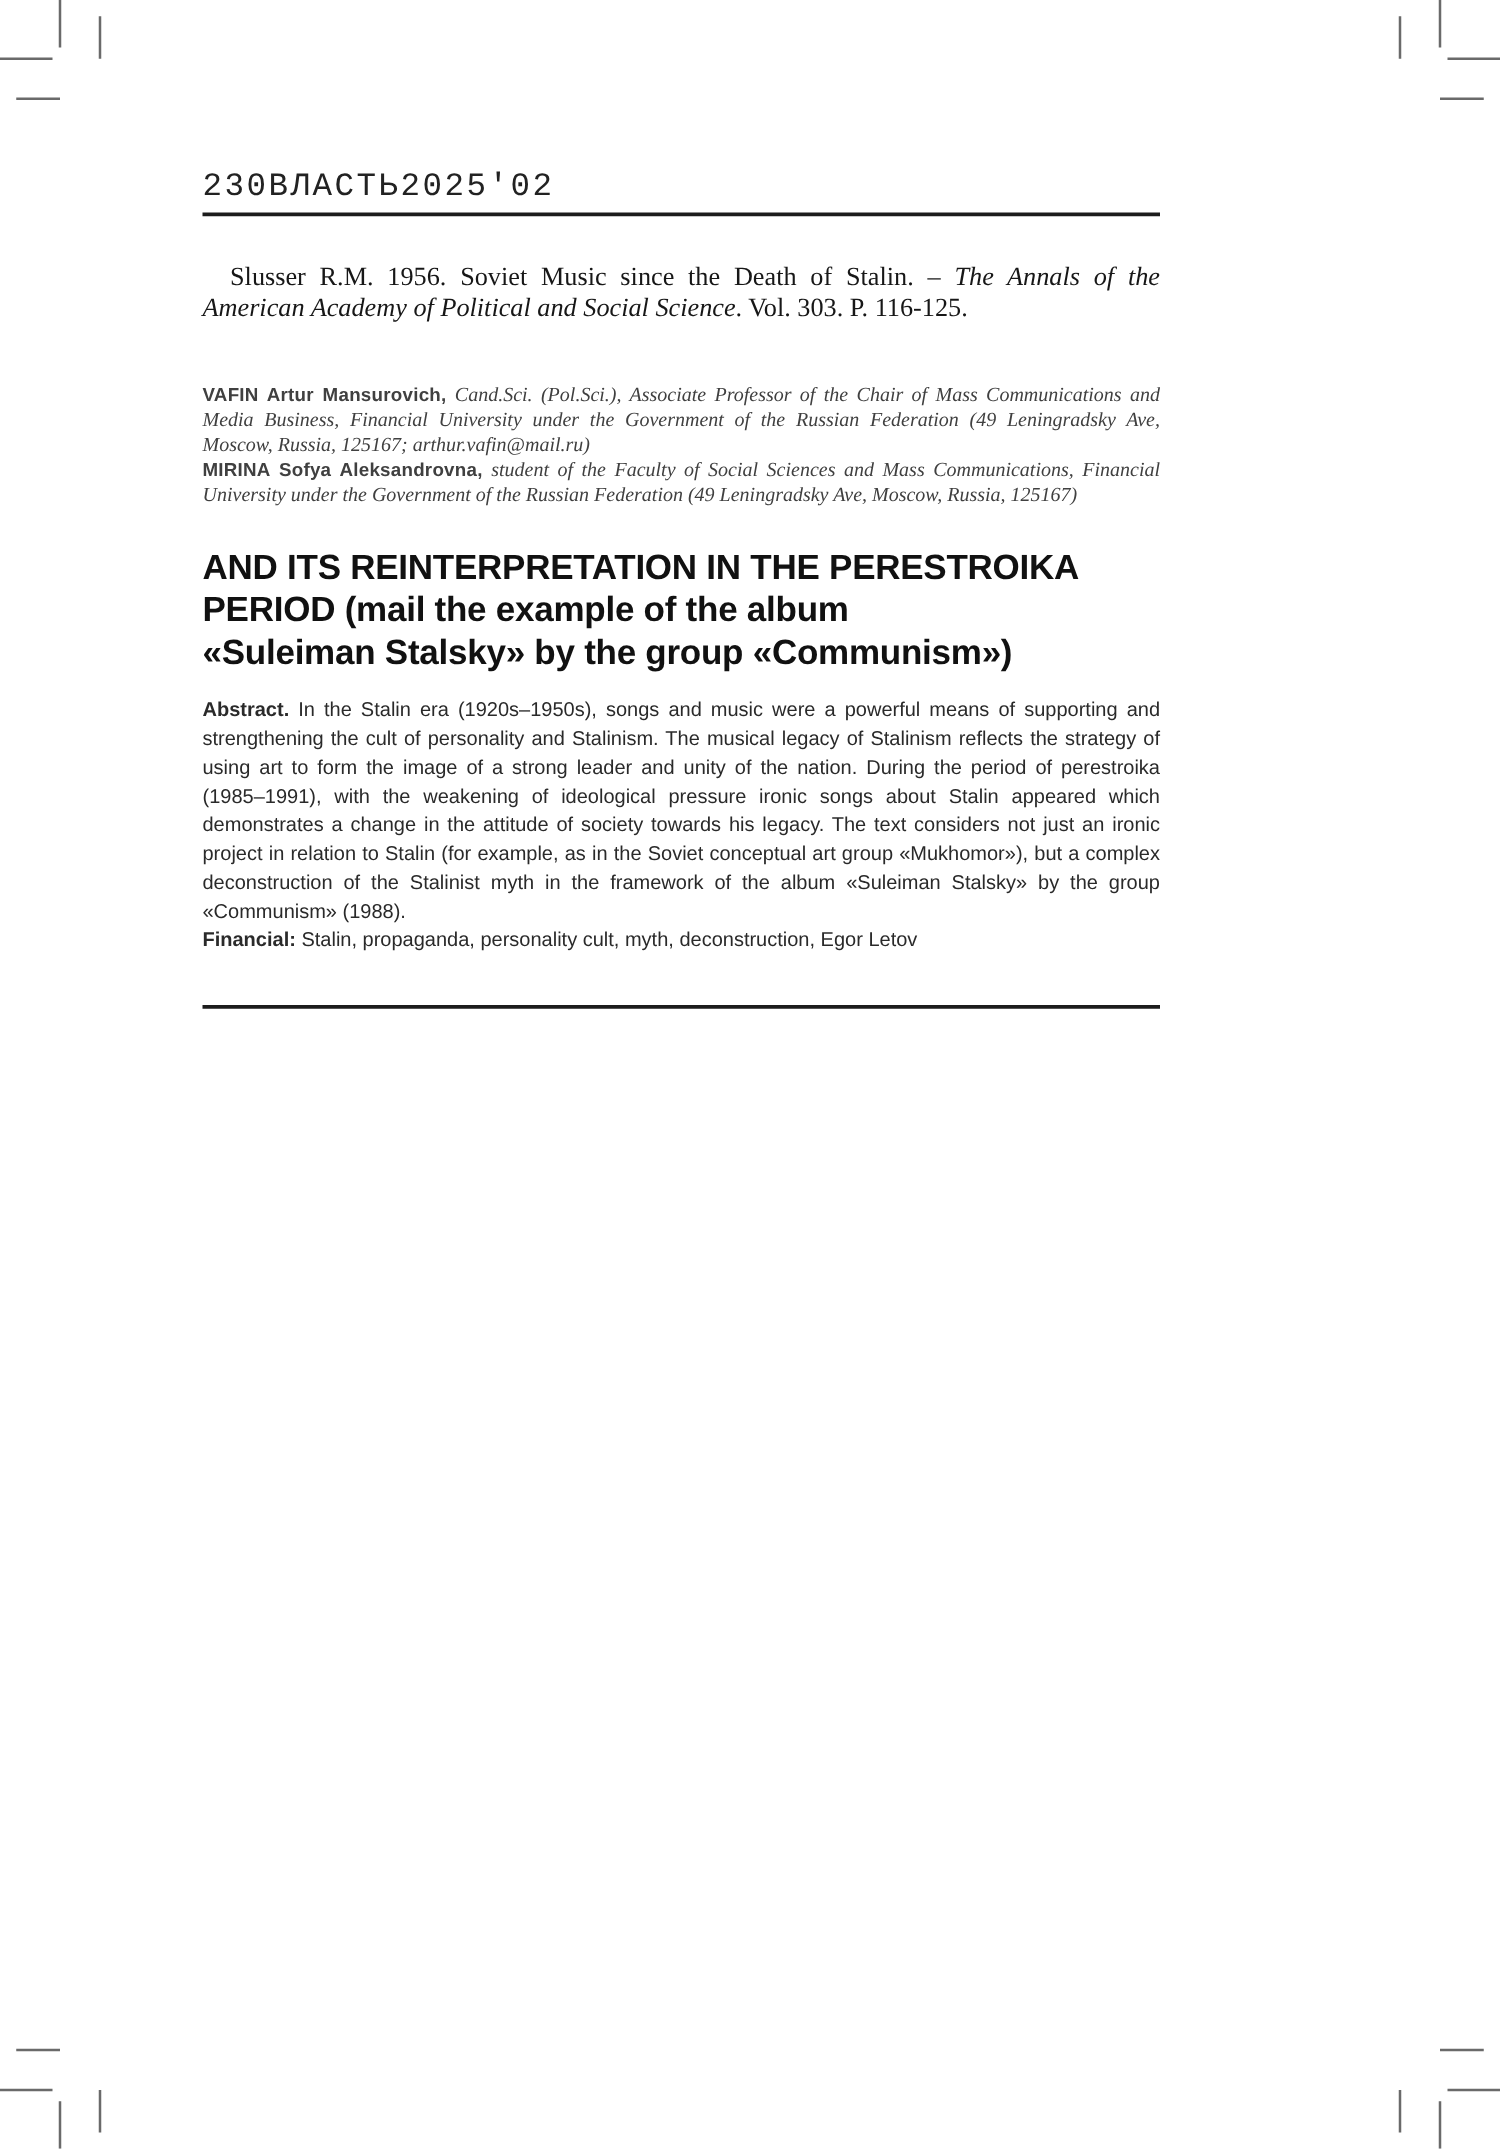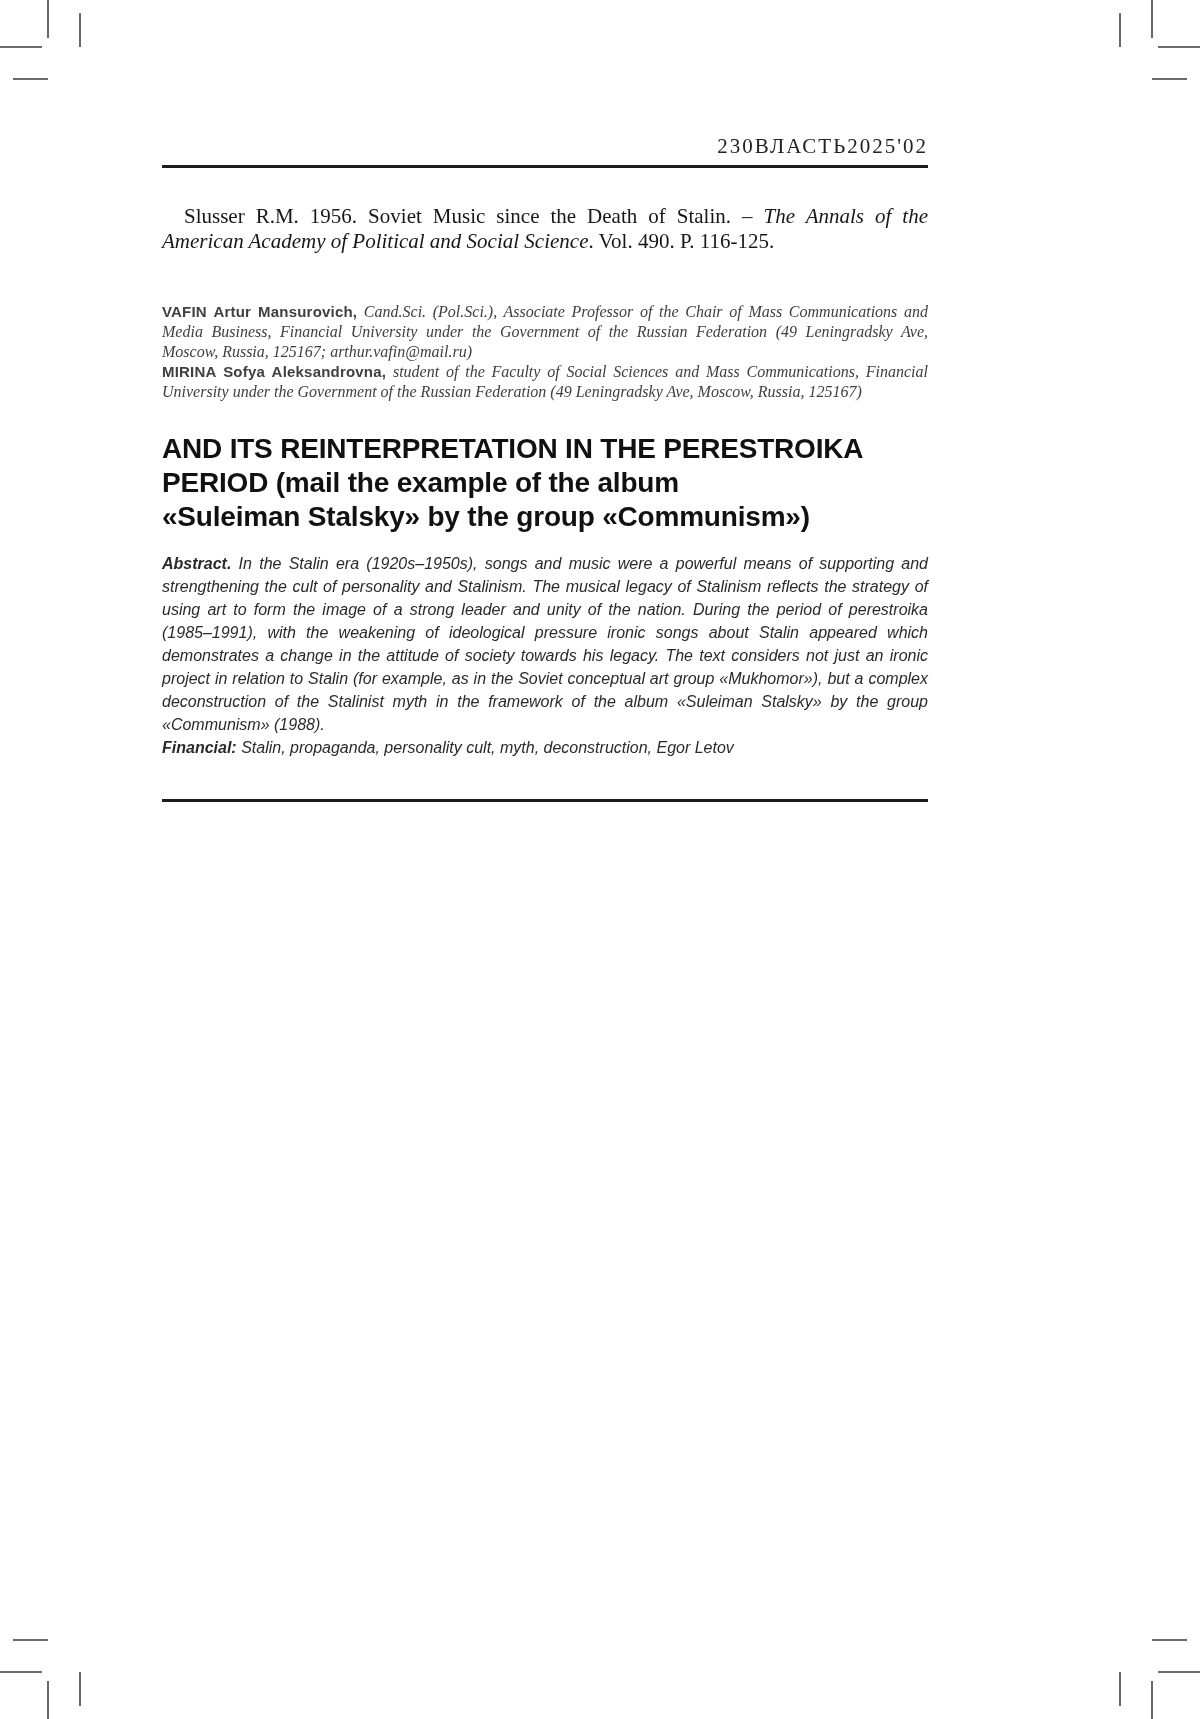--- a/index.html
+++ b/index.html
@@ -14,23 +14,23 @@
   .mark { position: absolute; background: #6a6a6a; }
 
   
   .content {
     position: absolute; left: 162px; top: 0; width: 766px;
   }
 
   
   .running-head {
     margin-top: 134px;
-    display: flex; justify-content: flex-end; align-items: baseline;
-    font-family: Liberation Serif, serif;
-    font-size: 21px; letter-spacing: 2px; color: #222;
+    display: flex; justify-content: flex-start; align-items: baseline;
+    font-family: Liberation Mono, monospace;
+    font-size: 26px; letter-spacing: 2px; color: #222;
   }
   .head-rule {
     margin-top: 6px; height: 3px; background: #1c1c1c; width: 766px;
   }
 
   
   .refs { margin-top: 36px; }
   .refs p {
     margin: 0; font-size: 21px; line-height: 25px;
     text-align: justify; text-indent: 22px; color: #171717;
@@ -54,21 +54,21 @@
     margin-top: 30px;
     font-family: "Liberation Sans", sans-serif;
     font-weight: 700; font-size: 28px; line-height: 34px;
     color: #111; letter-spacing: -0.2px;
   }
 
   
   .abstract {
     margin-top: 18px;
     font-family: "Liberation Sans", sans-serif;
-    font-style: italic; font-size: 16px; line-height: 23px;
+    font-size: 16px; line-height: 23px;
     text-align: justify; color: #2a2a2a;
   }
   .abstract p { margin: 0; }
   .abstract .lbl { font-weight: 700; }
 
   .divider {
     margin-top: 40px; height: 3px; background: #1c1c1c; width: 766px;
   }
 </style>
 </head>
@@ -97,21 +97,21 @@
 <div class="content">
 
   <div class="running-head">
     <span>230</span>
     <span>ВЛАСТЬ</span>
     <span>2025'02</span>
   </div>
   <div class="head-rule"></div>
 
   <div class="refs">
-    <p><span>Slusser R.M. 1956. Soviet Music since the Death of Stalin. – </span><span class="it">The Annals of the American Academy of Political and Social Science</span><span>. Vol. 490. P. 116-125.</span></p>
+    <p><span>Slusser R.M. 1956. Soviet Music since the Death of Stalin. – </span><span class="it">The Annals of the American Academy of Political and Social Science</span><span>. Vol. 303. P. 116-125.</span></p>
   </div>
 
   <div class="authors">
     <p><span class="aname">VAFIN Artur Mansurovich,</span><span> Cand.Sci. (Pol.Sci.), Associate Professor of the Chair of Mass Communications and Media Business, Financial University under the Government of the Russian Federation (49 Leningradsky Ave, Moscow, Russia, 125167; arthur.vafin@mail.ru)</span></p>
     <p><span class="aname">MIRINA Sofya Aleksandrovna,</span><span> student of the Faculty of Social Sciences and Mass Communications, Financial University under the Government of the Russian Federation (49 Leningradsky Ave, Moscow, Russia, 125167)</span></p>
   </div>
 
   <div class="article-title">
     <div>AND ITS REINTERPRETATION IN THE PERESTROIKA</div>
     <div>PERIOD (mail the example of the album</div>

